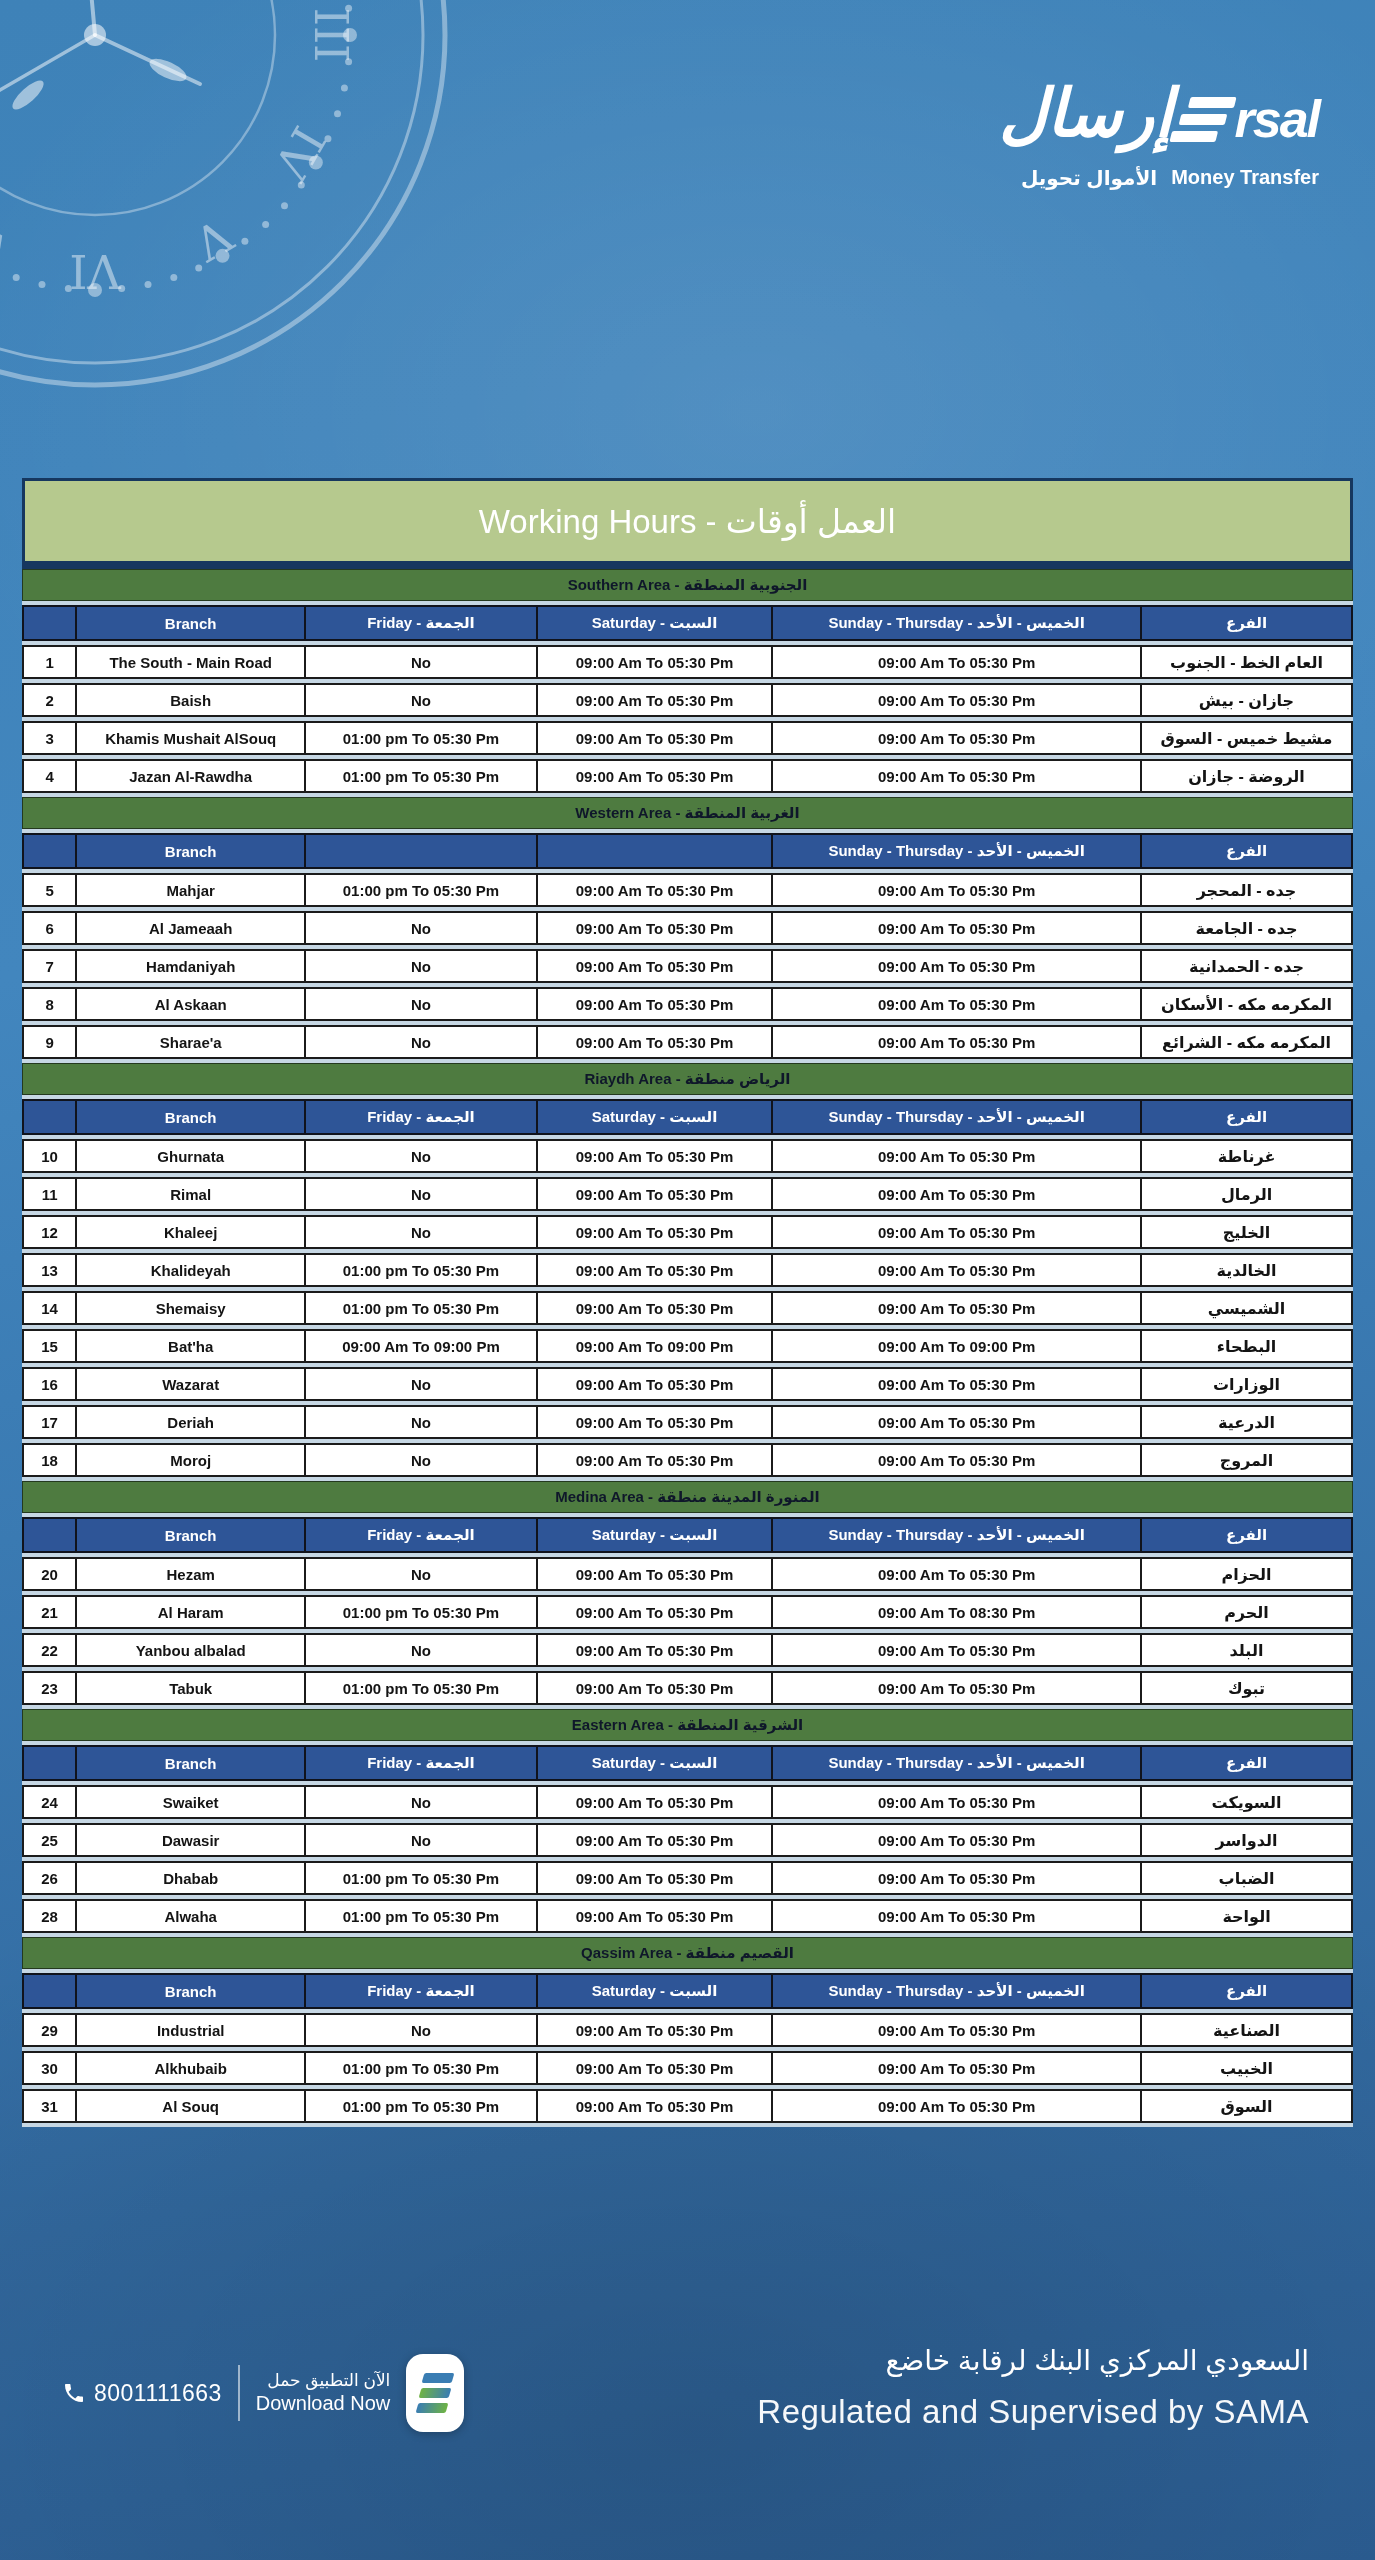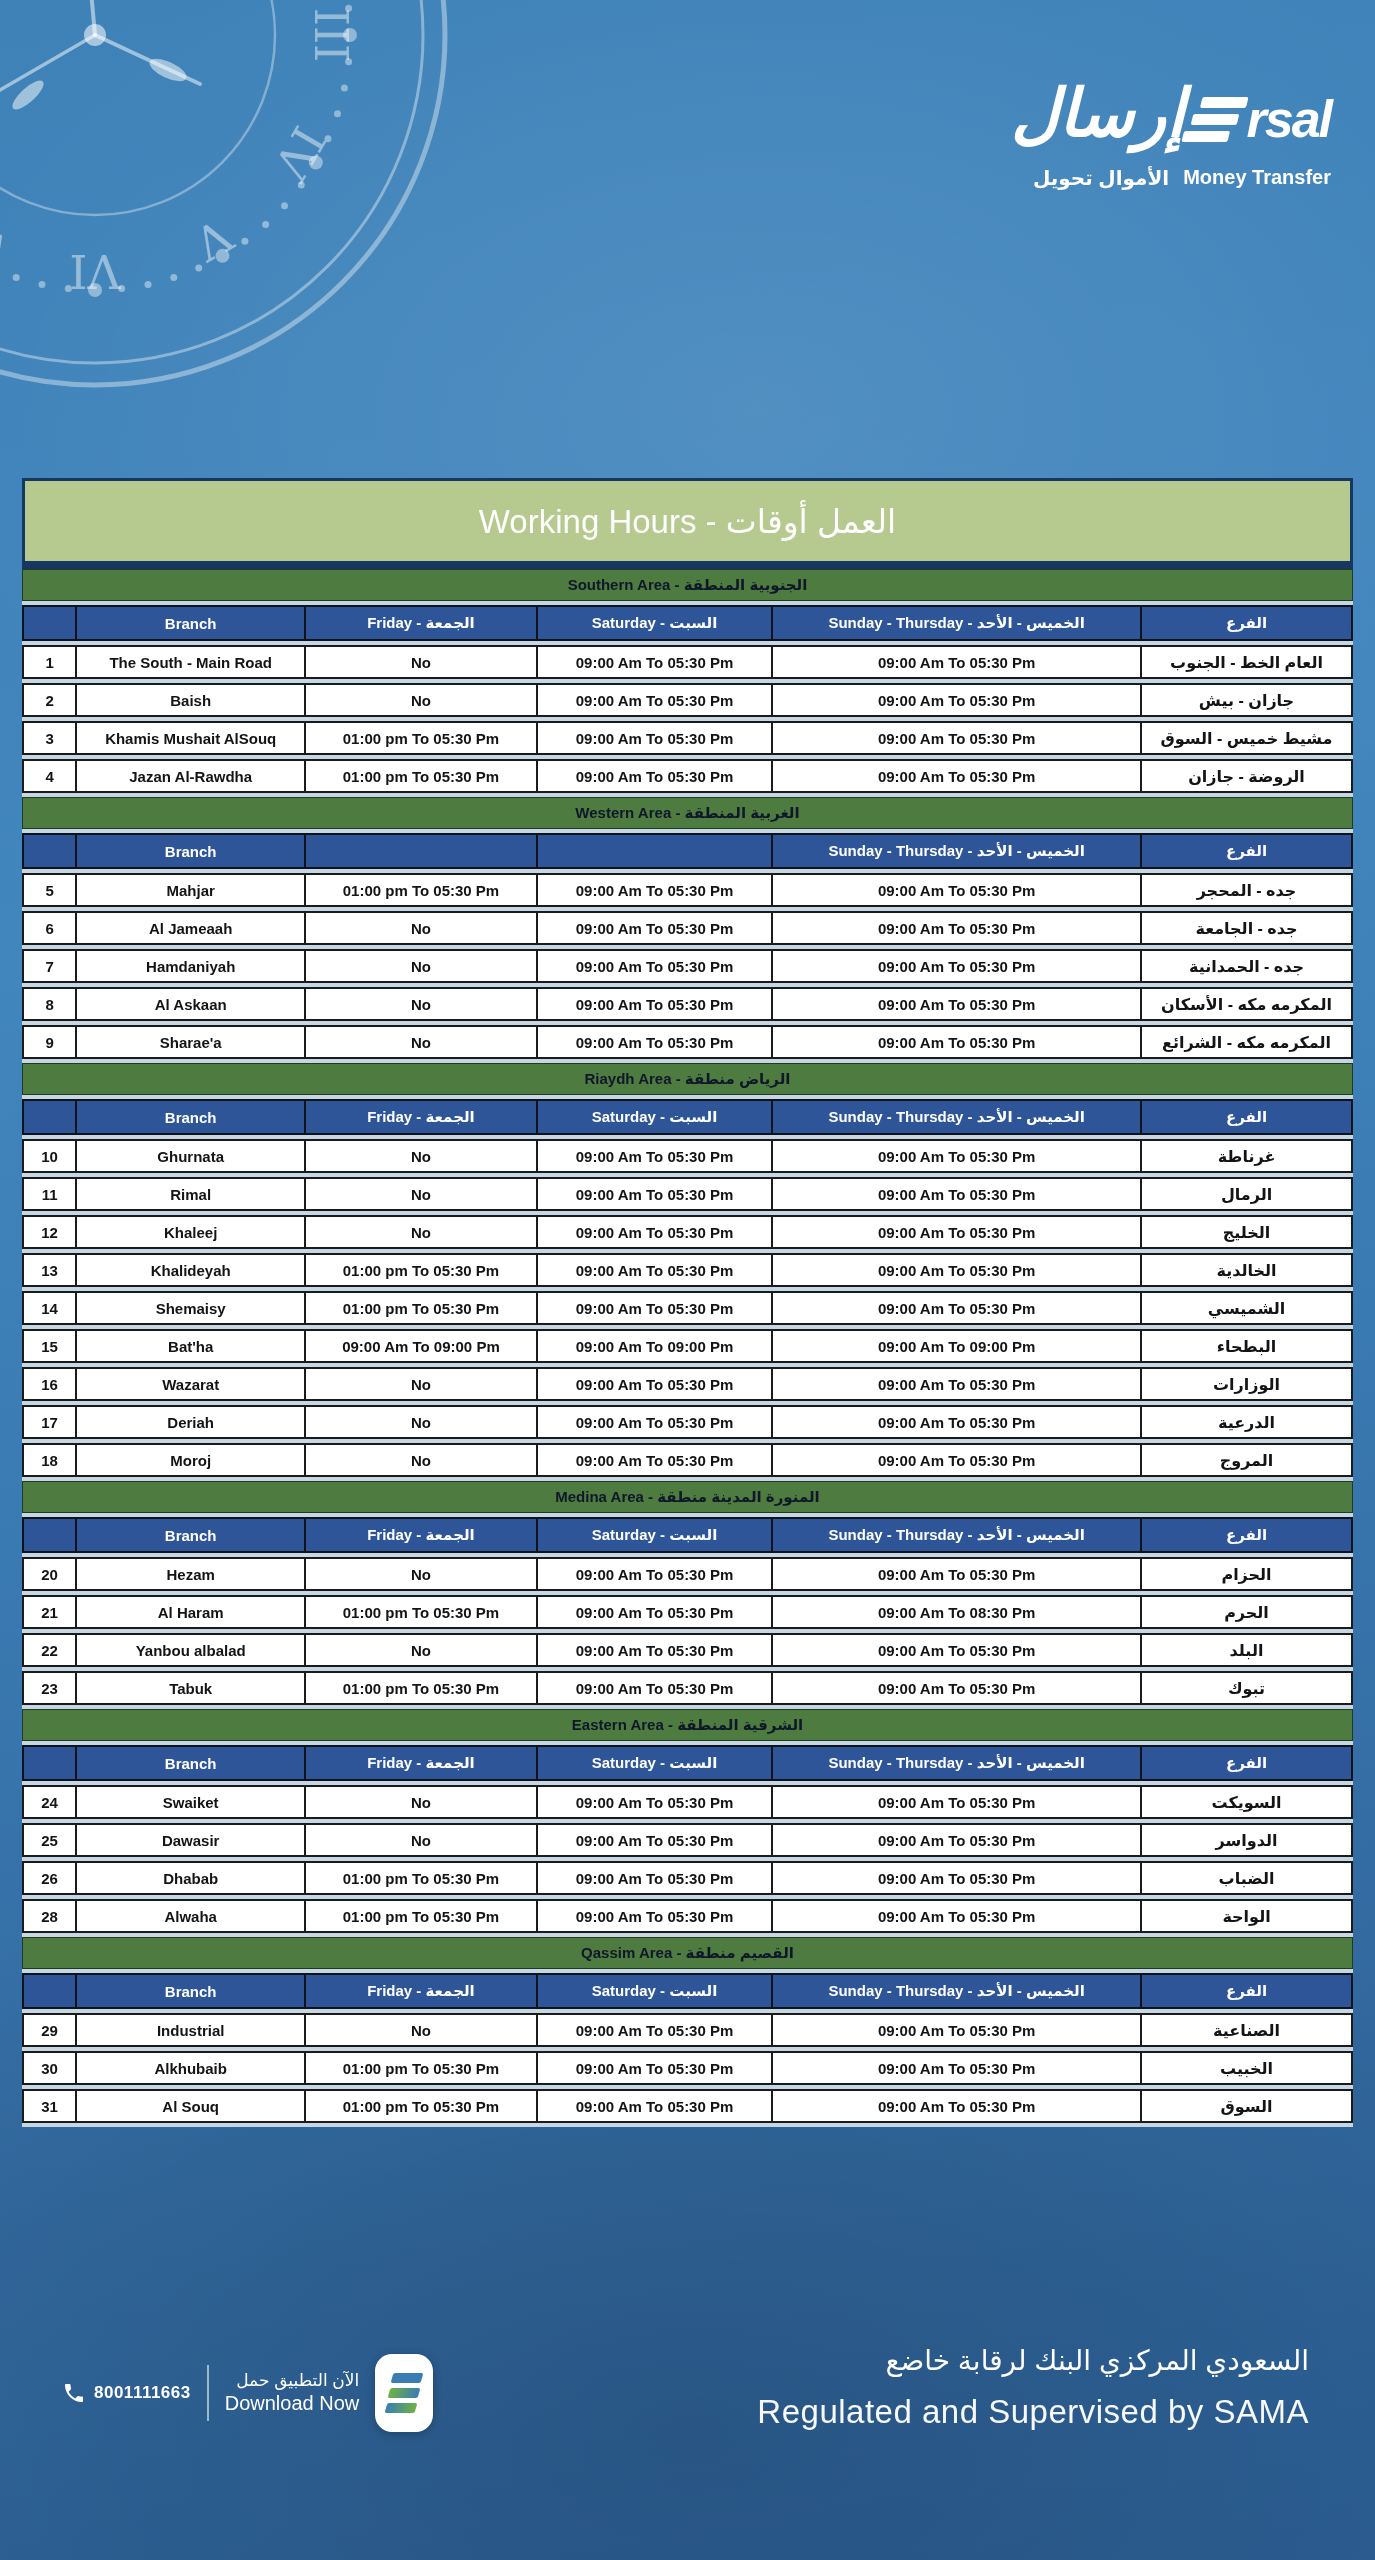--- a/index.html
+++ b/index.html
@@ -5,21 +5,21 @@
   html,body{margin:0;padding:0;}
   .page{position:relative;width:1375px;height:2560px;overflow:hidden;
     font-family:"Liberation Sans","DejaVu Sans",sans-serif;
     background:
       radial-gradient(1200px 800px at 55% 16%, rgba(255,255,255,.09), transparent 70%),
       radial-gradient(1500px 900px at 50% 95%, rgba(0,0,0,.14), transparent 72%),
       linear-gradient(170deg,#3e82b8 0%, #4286be 35%, #3a7ab2 55%, #32699f 80%, #2c5f95 100%);}
   .clock{position:absolute;left:0;top:0;pointer-events:none;
     font-family:"DejaVu Serif","Liberation Serif",serif;}
   
-  .brand{position:absolute;top:86px;right:44px;color:#fff;text-align:center;}
+  .brand{position:absolute;top:86px;right:56px;color:#fff;text-align:center;}
   .logo-row{display:flex;justify-content:flex-end;align-items:center;gap:8px;}
   .logo-ar{font-size:66px;font-weight:bold;font-style:italic;line-height:1;transform:translateY(-6px);}
   .logo-e{display:inline-flex;flex-direction:column;gap:6px;transform:skewX(-14deg);}
   .logo-e i{display:block;width:46px;height:11px;background:#fff;border-radius:2px;}
   .logo-e i:nth-child(1){transform:translateX(5px);}
   .logo-e i:nth-child(3){transform:translateX(-5px);}
   .logo-latin{font-size:52px;font-weight:bold;font-style:italic;letter-spacing:-2px;line-height:1;}
   .tagline{margin-top:14px;display:flex;justify-content:flex-end;gap:14px;font-size:20px;}
   .tagline .t-ar{font-weight:bold;}
   .tagline .t-en{font-weight:bold;}
@@ -35,21 +35,21 @@
     border-top:2px solid #10131c;border-bottom:2px solid #10131c;border-left:2px solid #10131c;padding:0 2px;}
   .sec-table th:last-child{border-right:2px solid #10131c;}
   .sec-table td{background:#fff;color:#141414;font-weight:bold;font-size:15px;height:30px;
     text-align:center;border-top:2px solid #1b1b1b;border-bottom:2px solid #1b1b1b;
     border-left:2px solid #1b1b1b;padding:0 2px;overflow:hidden;white-space:nowrap;}
   .sec-table td:last-child{border-right:2px solid #1b1b1b;font-size:16px;}
   
   .footer{position:absolute;left:0;right:0;top:2336px;height:130px;color:#fff;}
   .f-left{position:absolute;left:62px;top:18px;display:flex;align-items:center;gap:16px;}
   .phone{display:flex;align-items:center;gap:8px;}
-  .phone-num{font-size:17px;font-weight:bold;letter-spacing:.5px;}
+  .phone-num{font-size:23px;font-weight:normal;letter-spacing:.5px;}
   .vdiv{width:2px;height:56px;background:rgba(255,255,255,.55);}
   .dl{text-align:right;line-height:1.25;}
   .dl-ar{font-size:17px;}
   .dl-en{font-size:20px;}
   .app-icon{width:58px;height:78px;background:#fff;border-radius:17px;
     display:flex;flex-direction:column;justify-content:center;align-items:center;gap:5px;
     box-shadow:0 2px 8px rgba(0,0,0,.25);}
   .app-icon i{display:block;width:30px;height:10px;border-radius:2px;transform:skewX(-16deg);}
   .app-icon i:nth-child(1){background:#3a7db3;transform:skewX(-16deg) translateX(3px);}
   .app-icon i:nth-child(2){background:linear-gradient(90deg,#6fb344,#3a7db3);}

